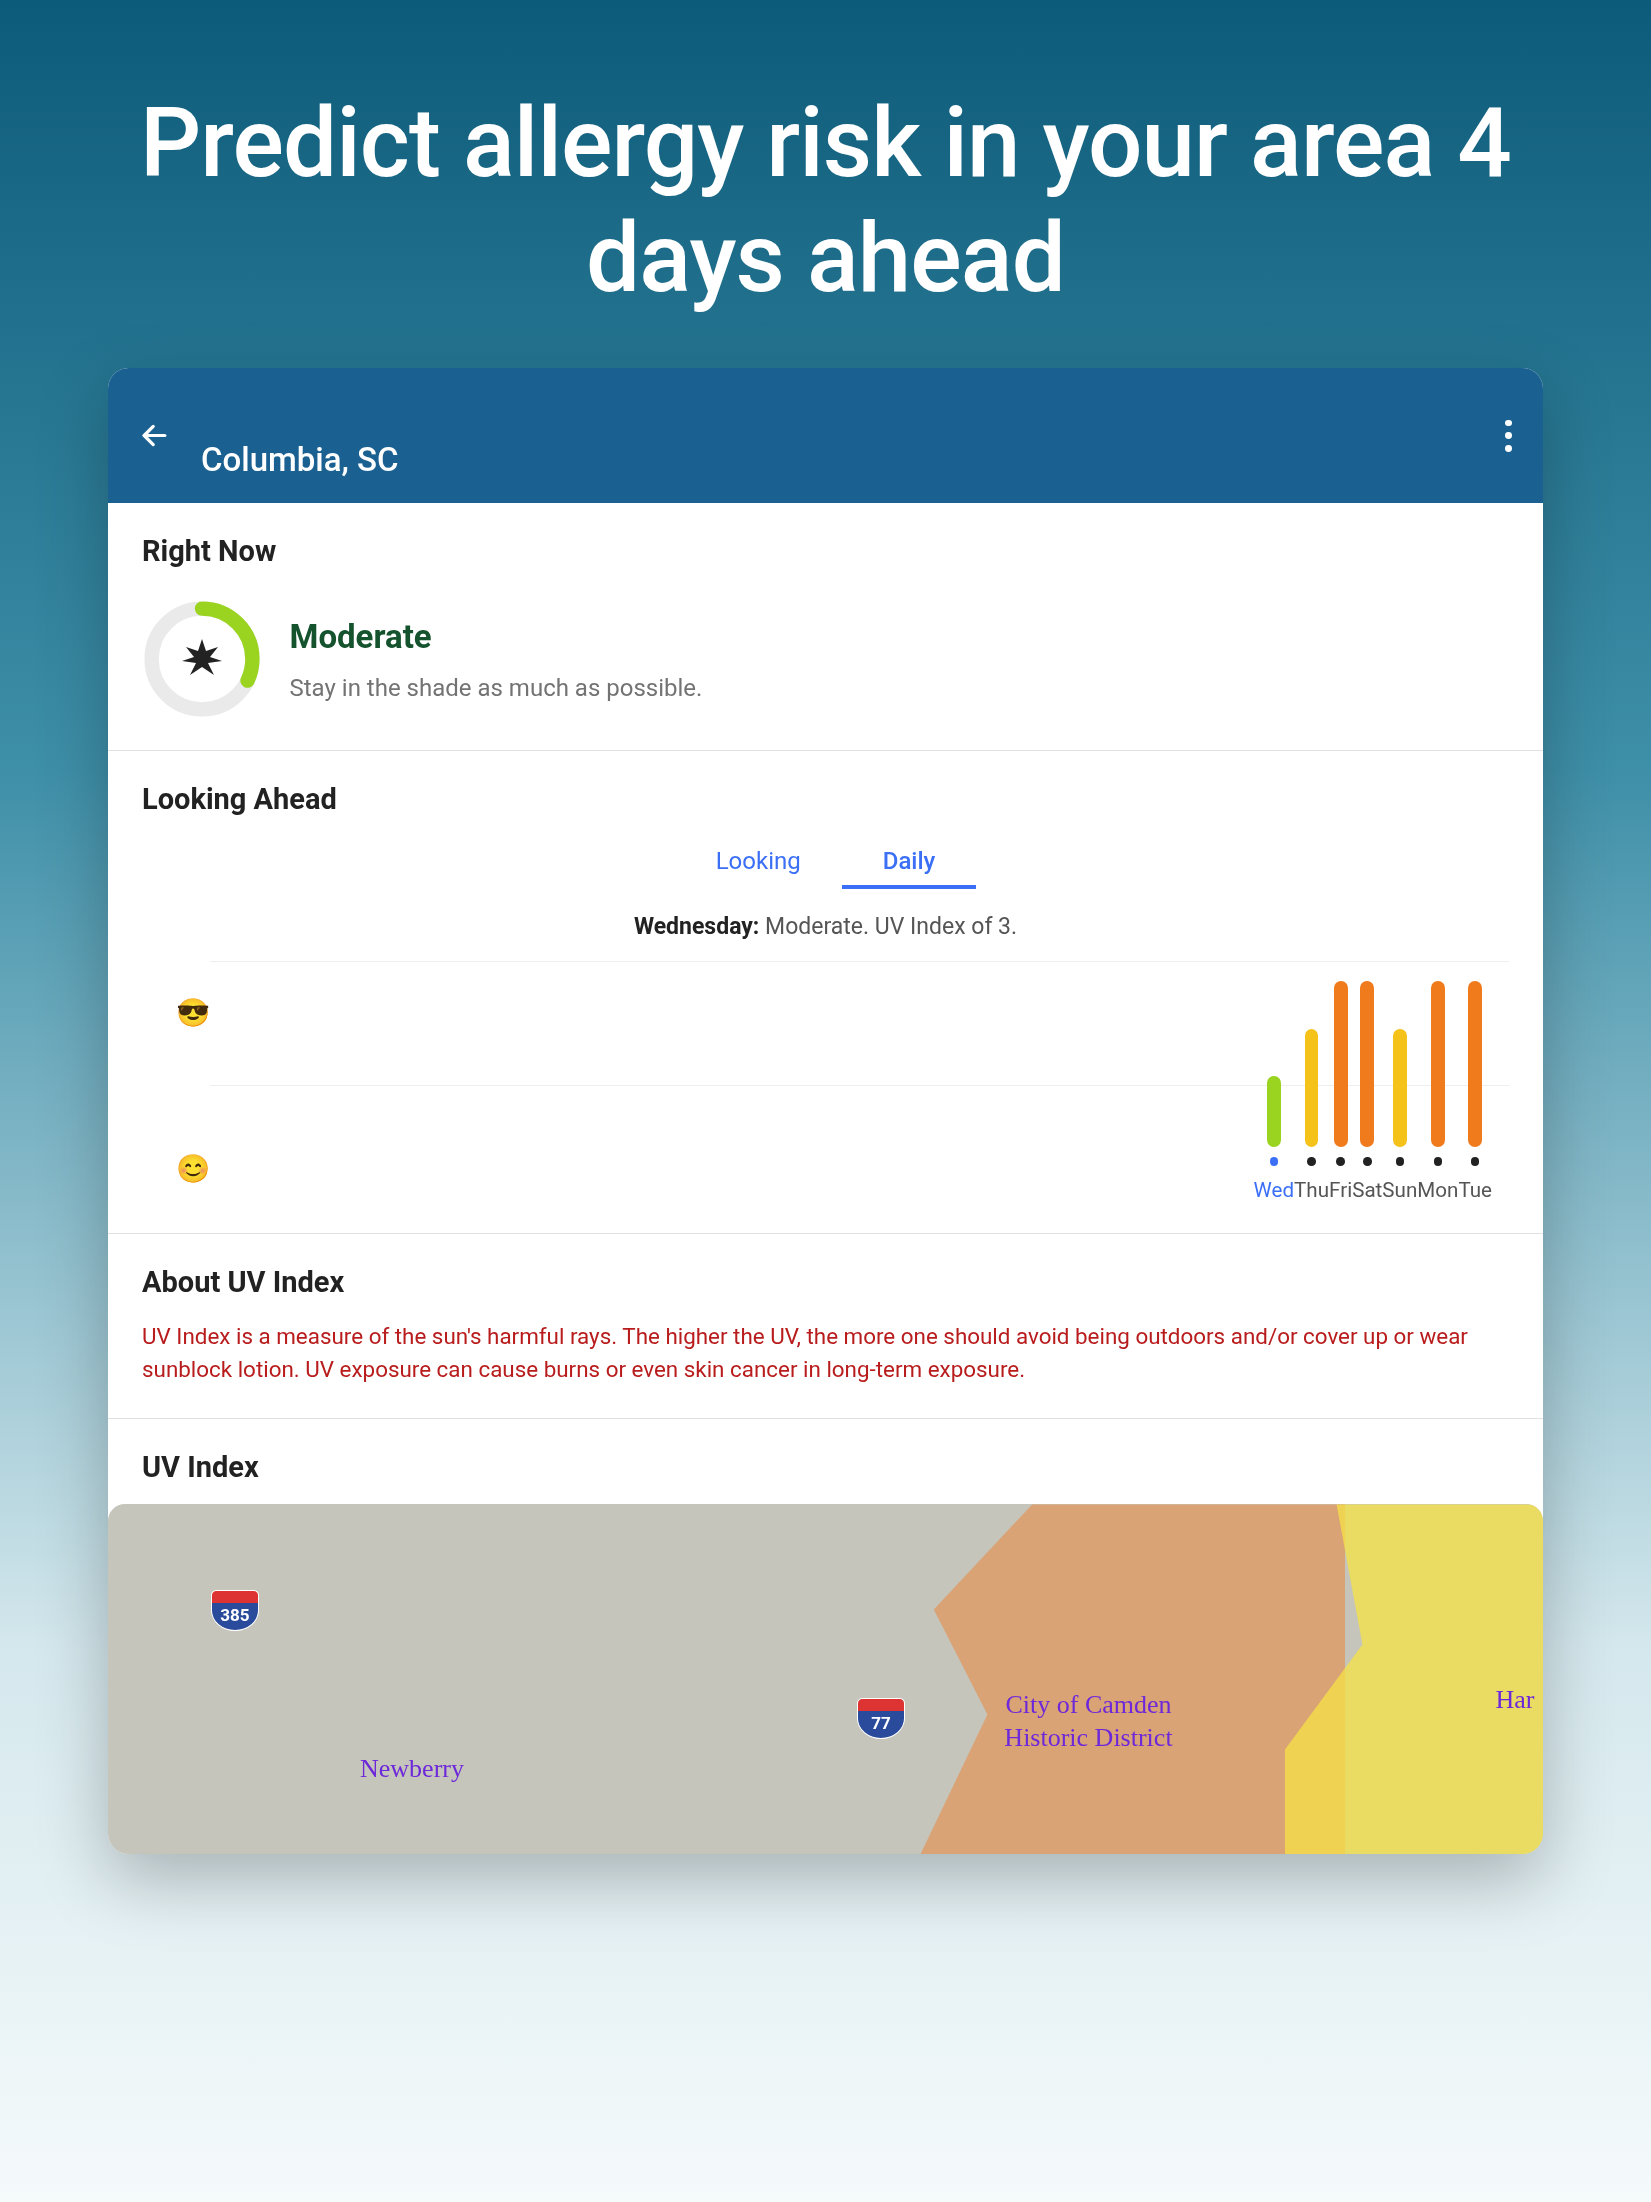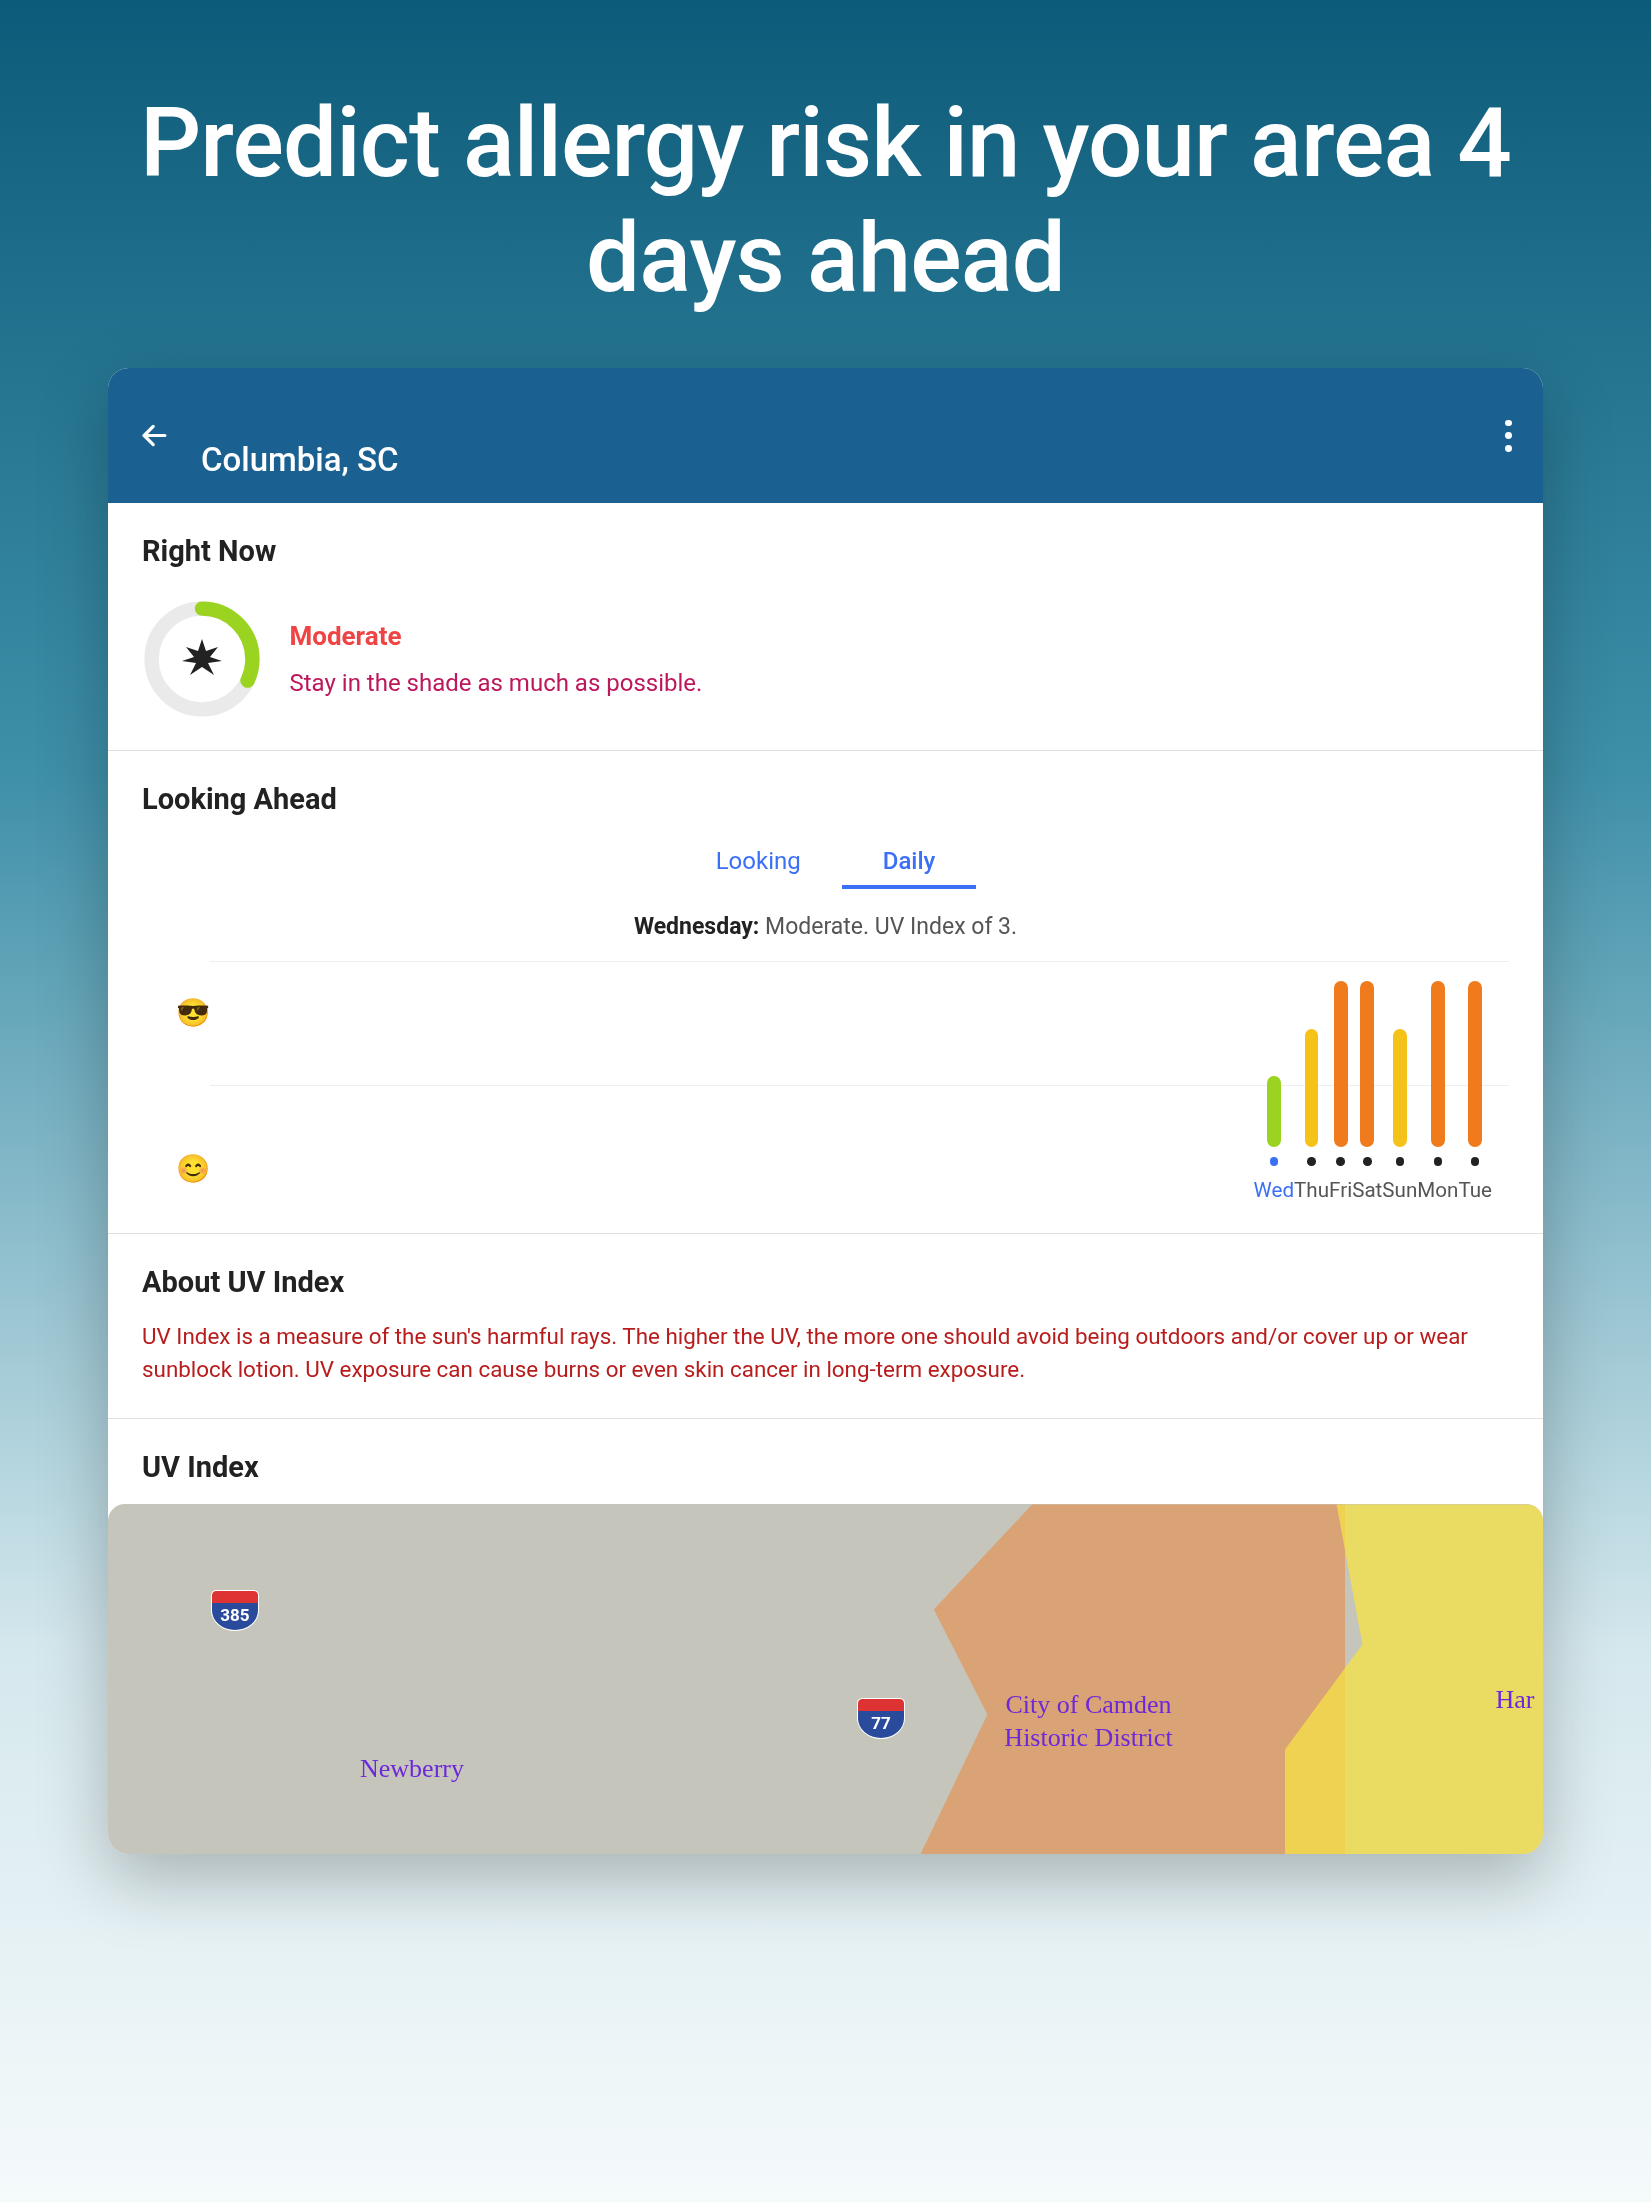--- a/index.html
+++ b/index.html
@@ -46,22 +46,22 @@
 
 .right-now-content { display: flex; align-items: center; gap: 27.5px; padding-top: 10.3px; }
 .gauge-wrap { position: relative; width: 120px; height: 120px; }
 .gauge-svg { width: 120px; height: 120px; transform: rotate(-90deg); }
 .gauge-bg { fill: none; stroke: #eaeaea; stroke-width: 12; }
 .gauge-fg { fill: none; stroke: #9ad421; stroke-width: 12; stroke-linecap: round; }
 .gauge-center {
   position: absolute; top: 50%; left: 50%; transform: translate(-50%,-50%);
   width: 48px; height: 48px;
 }
-.level-label { font-size: 26px; font-weight: 700; color: #ef4444; margin-bottom: 18px; }
-.level-advice { font-size: 24px; color: #be185d; }
+.level-label { font-size: 33px; font-weight: 700; color: #14532d; margin-bottom: 18px; }
+.level-advice { font-size: 24px; color: #737373; }
 
 .tabs-row { display: flex; justify-content: center; gap: 0; margin: 6.9px 0 24px; }
 .tab-item {
   padding: 10.3px 41px;
   font-size: 24px;
   color: #3b6ff5;
   cursor: pointer;
   border-bottom: 4.3px solid transparent;
 }
 .tab-item.active { border-bottom-color: #3b6ff5; font-weight: 500; }

